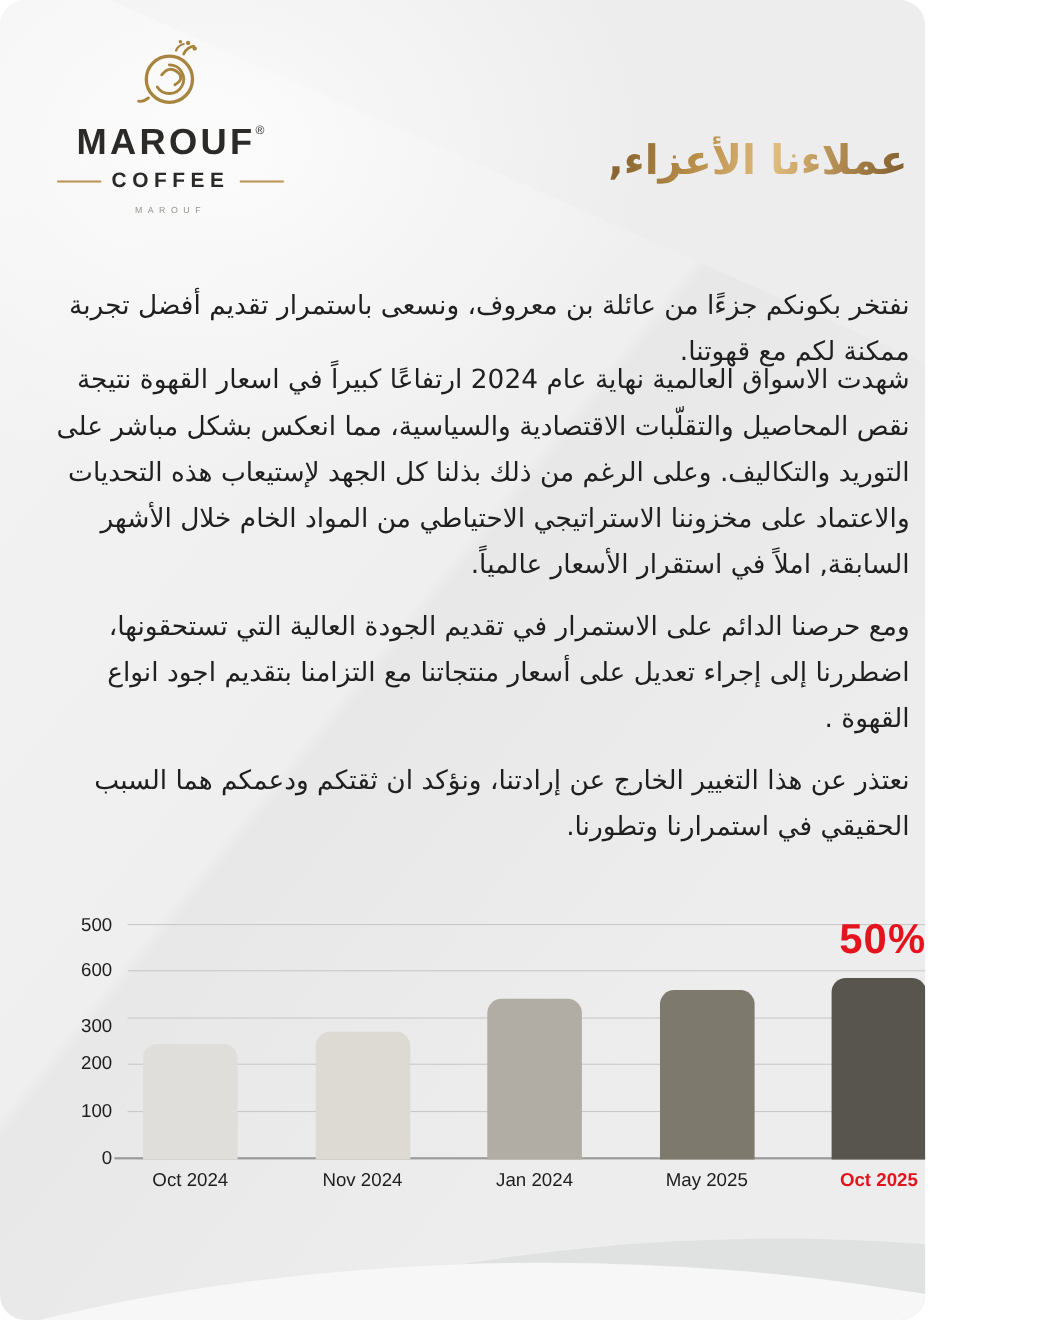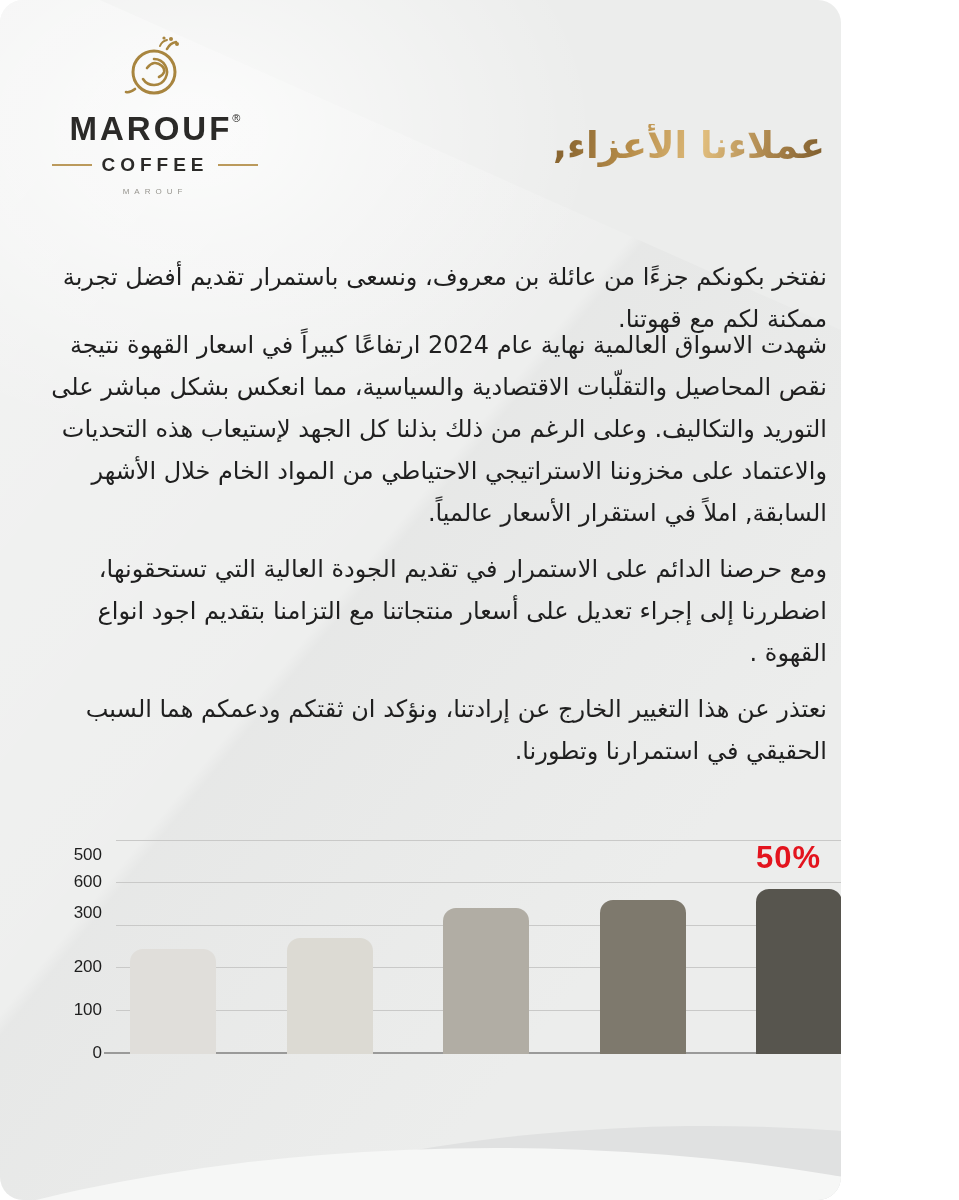--- a/index.html
+++ b/index.html
@@ -97,23 +97,23 @@
   }
   .plot { position:relative; flex:1; height:214px; }
   .gridline { position:absolute; left:0; right:0; height:1px; background:#c9c9c8; }
   .gridline.zero { height:2px; background:#9a9a99; left:-12px; }
   .bars {
     position:absolute; inset:0; display:flex; align-items:flex-end;
     justify-content:space-between; padding:0 8px 0 14px;
   }
   .bar { width:86px; border-radius:13px 13px 0 0; }
   .annotation {
-    position:absolute; bottom:178px; right:8px; width:86px; text-align:left;
-    font-family:"Liberation Sans","DejaVu Sans",sans-serif;
-    font-size:31px; font-weight:800; letter-spacing:1px;
+    position:absolute; bottom:178px; right:8px; width:86px; text-align:right;
+    font-family:"Liberation Sans","DejaVu Sans",sans-serif;
+    font-size:38px; font-weight:800; letter-spacing:1px;
   }
   .x-axis {
     margin-left:56px; display:flex; justify-content:space-between;
     padding:9px 8px 0 14px;
     font-family:"Liberation Sans","DejaVu Sans",sans-serif;
   }
   .x-tick { width:86px; text-align:center; font-size:17px; color:#1d1d1d; white-space:nowrap; }
 </style>
 </head>
 <body>
@@ -158,38 +158,45 @@
     <p class="p3">ومع حرصنا الدائم على الاستمرار في تقديم الجودة العالية التي تستحقونها، اضطررنا إلى إجراء تعديل على أسعار منتجاتنا مع التزامنا بتقديم اجود انواع القهوة .</p>
     <p class="p4">نعتذر عن هذا التغيير الخارج عن إرادتنا، ونؤكد ان ثقتكم ودعمكم هما السبب الحقيقي في استمرارنا وتطورنا.</p>
   </main>
 
   <section class="chart">
     <div class="chart-body">
       <div class="y-axis" id="yAxis">
           <div class="y-tick" style="bottom: -8px;">0</div>
           <div class="y-tick" style="bottom: 35px;">100</div>
           <div class="y-tick" style="bottom: 78px;">200</div>
-          <div class="y-tick" style="bottom: 132px;">300</div>
+          <div class="y-tick" style="bottom: 112px;">300</div>
           <div class="y-tick" style="bottom: 163px;">600</div>
-          <div class="y-tick" style="bottom: 190px;">500</div>
+          <div class="y-tick" style="bottom: 204px;">500</div>
         </div>
       <div class="plot" id="plot">
         <div id="gridlines">
             <div class="gridline zero" style="bottom: 0px;"></div>
             <div class="gridline" style="bottom: 43px;"></div>
             <div class="gridline" style="bottom: 86px;"></div>
             <div class="gridline" style="bottom: 128px;"></div>
             <div class="gridline" style="bottom: 171px;"></div>
             <div class="gridline" style="bottom: 213px;"></div>
           </div>
         <div class="bars" id="bars">
             <div class="bar" style="height: 105px; background: rgb(224, 222, 218);"></div>
             <div class="bar" style="height: 116px; background: rgb(220, 218, 211);"></div>
             <div class="bar" style="height: 146px; background: rgb(177, 173, 164);"></div>
             <div class="bar" style="height: 154px; background: rgb(126, 121, 109);"></div>
             <div class="bar" style="height: 165px; background: rgb(87, 85, 78);"></div>
           </div>
         <div class="annotation" style="color: rgb(227, 20, 30);">50%</div>
       </div>
     </div>
+    <div class="x-axis" id="xAxis">
+        <div class="x-tick">Oct 2024</div>
+        <div class="x-tick">Nov 2024</div>
+        <div class="x-tick">Jan 2024</div>
+        <div class="x-tick">May 2025</div>
+        <div class="x-tick" style="color: rgb(227, 20, 30); font-weight: 700;">Oct 2025</div>
+      </div>
   </section>
 
 </div>
 
 </body></html>

